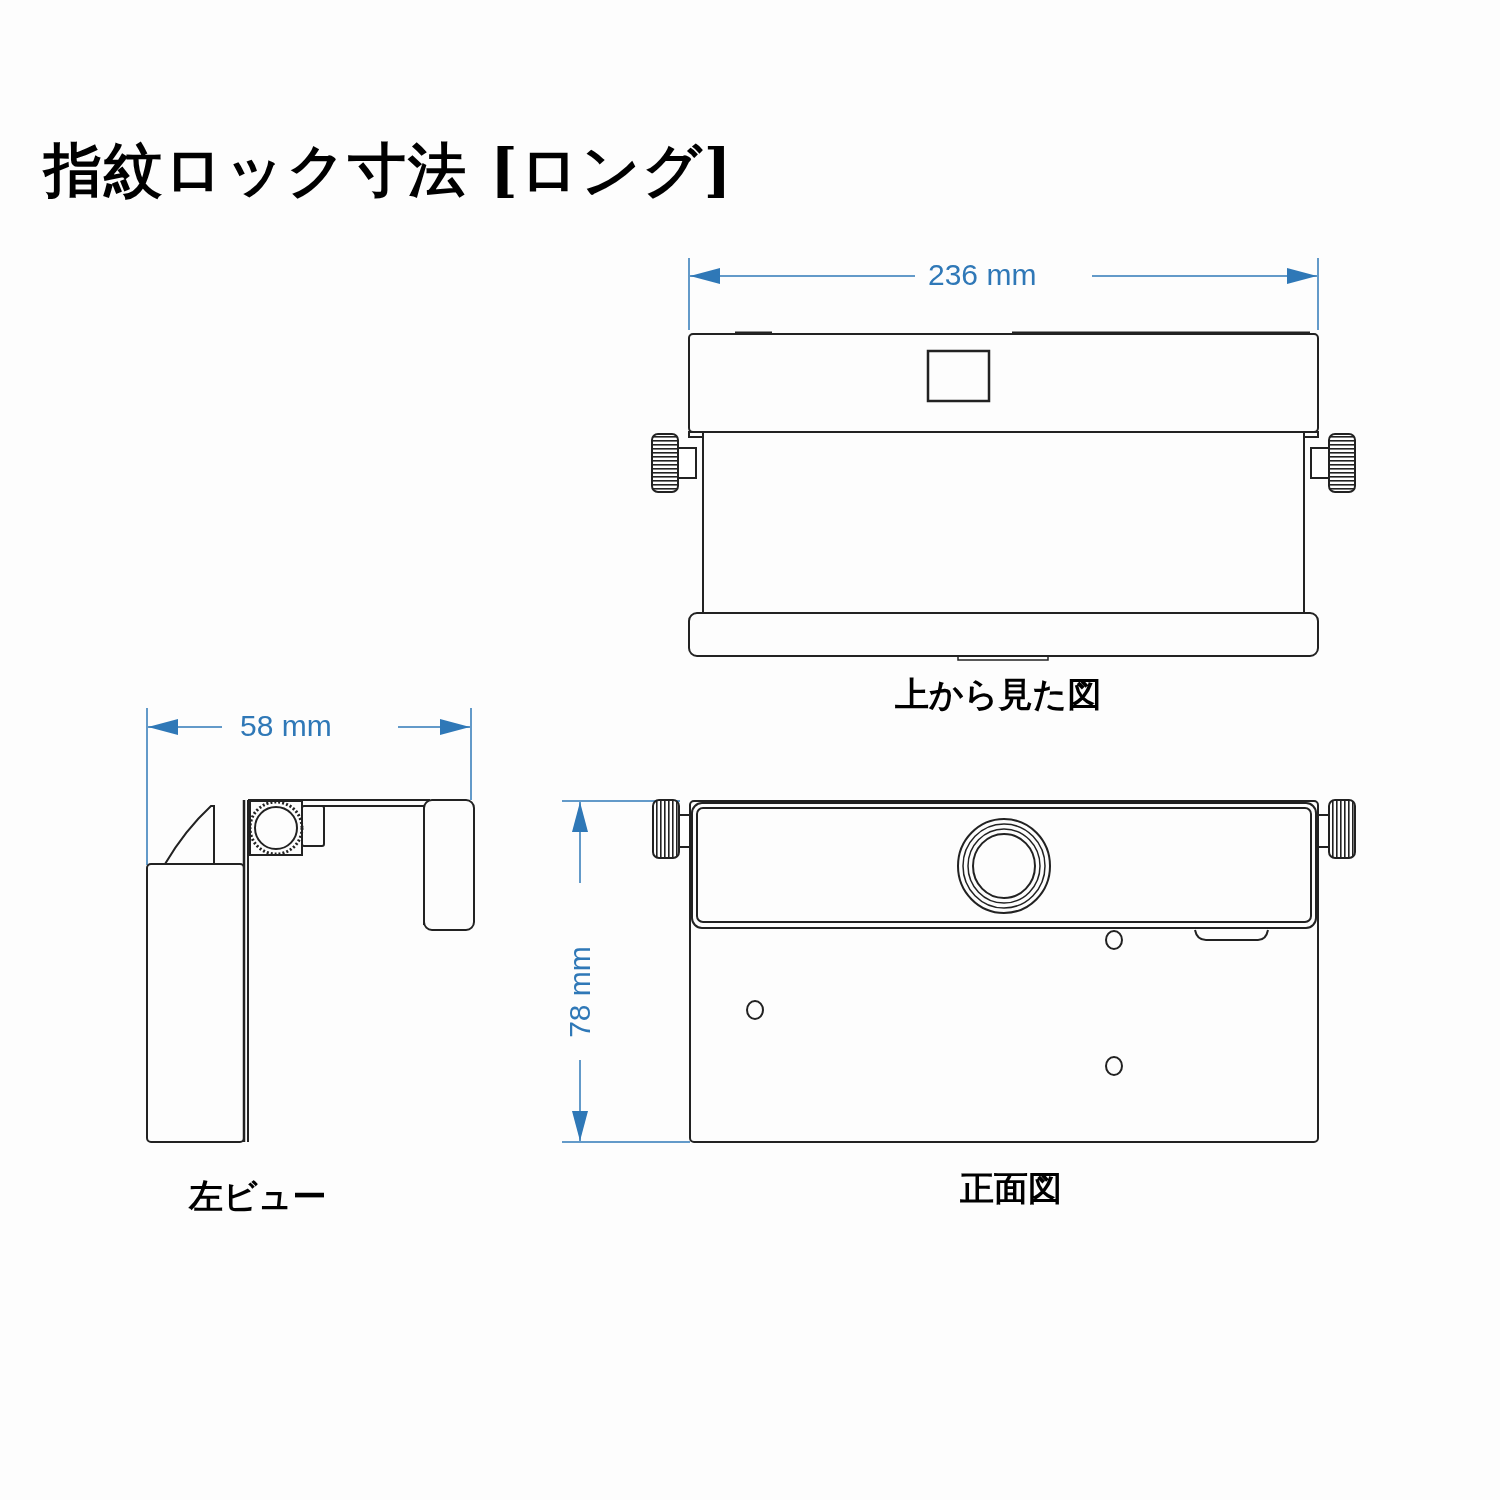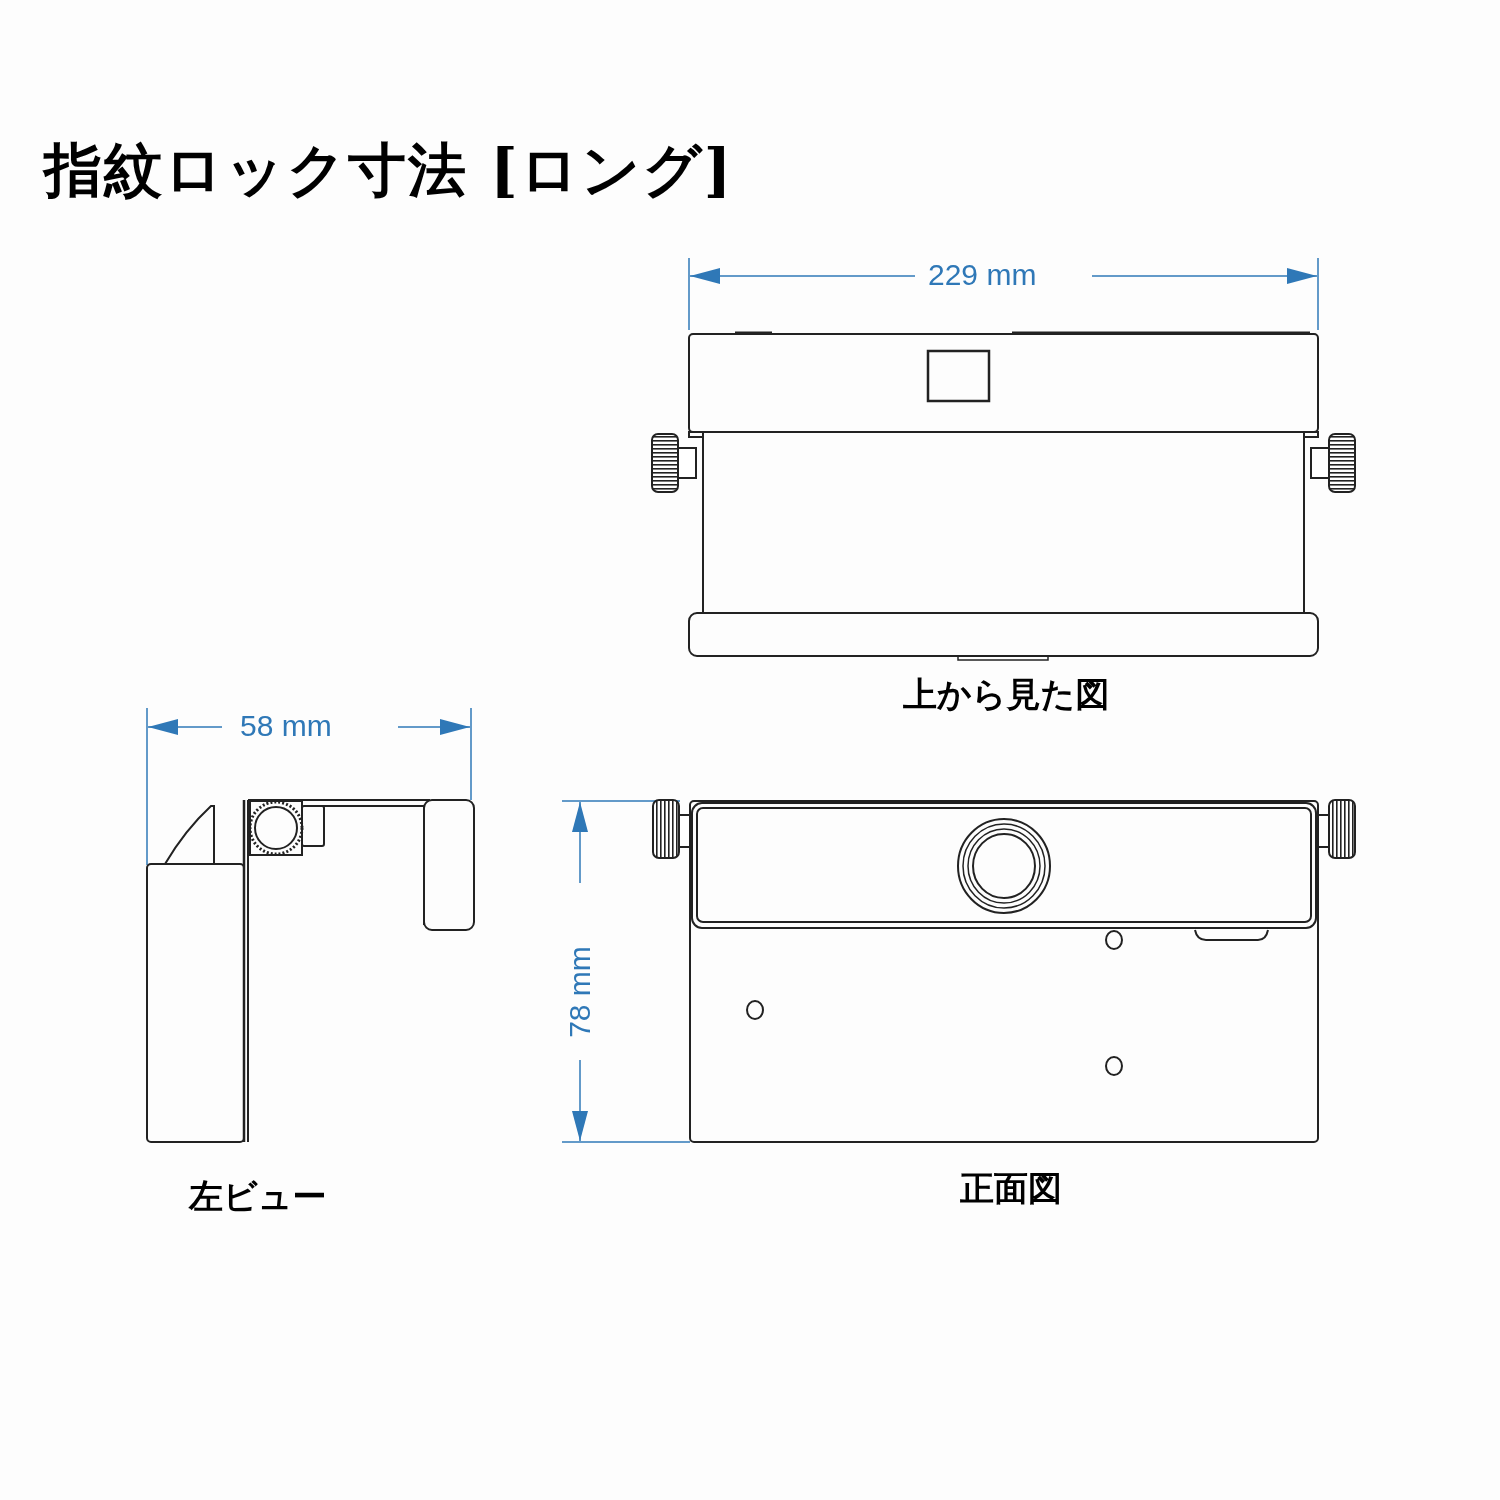--- a/index.html
+++ b/index.html
@@ -123,19 +123,19 @@
       <rect x="678" y="815" width="12" height="32" fill="#fff"></rect>
       <rect x="653" y="800" width="26" height="58" rx="6" fill="url(#knurlv)"></rect>
     </g>
     <g>
       <rect x="1318" y="815" width="12" height="32" fill="#fff"></rect>
       <rect x="1329" y="800" width="26" height="58" rx="6" fill="url(#knurlv)"></rect>
     </g>
   </g>
 </svg>
 
-<div class="dim" style="left:928px; top:258px;">229 mm</div>
+<div class="dim" style="left:928px; top:258px;">236 mm</div>
 <div class="dim" style="left:240px; top:709px;">58 mm</div>
 <div class="dim" style="left:525px; top:975px; transform:rotate(-90deg); transform-origin:center; width:110px; text-align:center;">78 mm</div>
 
-<div class="caption" style="left:895px; top:672px;margin-left:8px;">上から見た図</div>
+<div class="caption" style="left:895px; top:672px;">上から見た図</div>
 <div class="caption" style="left:189px; top:1174px;">左ビュー</div>
 <div class="caption" style="left:960px; top:1166px;text-align:center;">正面図</div>
 
 </body></html>

